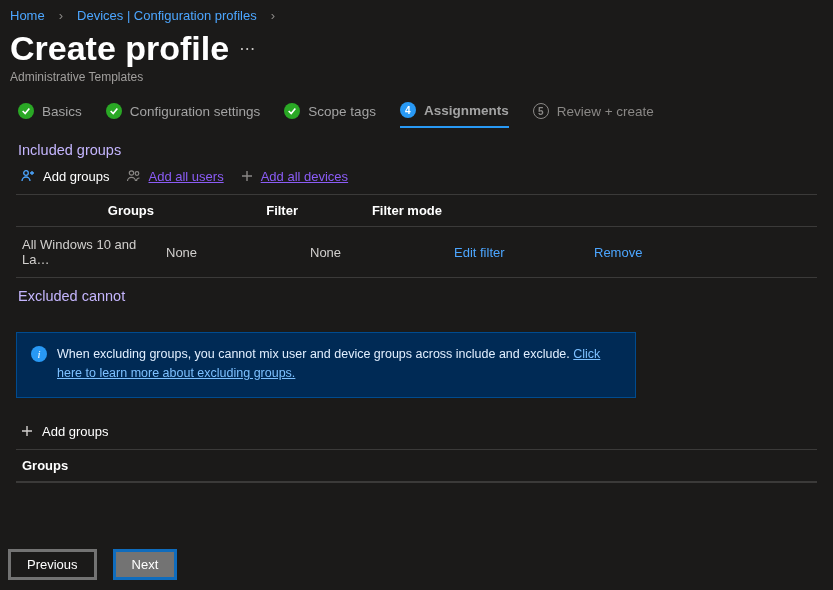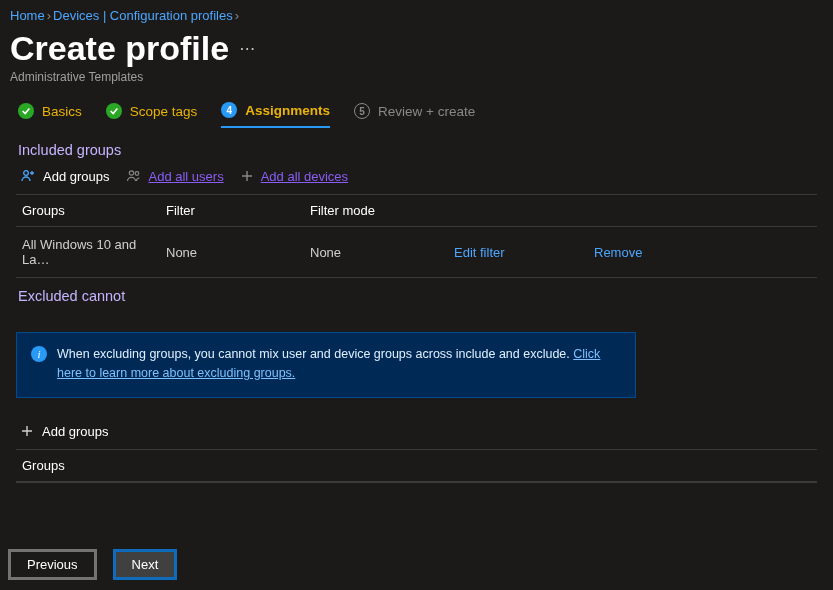--- a/index.html
+++ b/index.html
@@ -7,21 +7,21 @@
     background: #1b1a19;
     color: #d2d0ce;
     font-family: "Segoe UI", Arial, sans-serif;
     font-size: 13px;
     width: 833px; height: 590px;
     overflow: hidden;
   }
   .breadcrumb {
     display: flex; align-items: center;
     padding: 8px 10px 0 10px;
-    gap: 2px;
+    gap: 14px;
     font-size: 13px;
   }
   .breadcrumb .crumb { color: #4ca6ff; cursor: pointer; }
   .breadcrumb .sep { color: #8a8886; }
   .title-row {
     display: flex; align-items: center;
     padding: 6px 10px 0 10px;
     gap: 10px;
   }
   .title-row h1 {
@@ -39,21 +39,21 @@
   .stepper {
     display: flex; align-items: center;
     gap: 24px;
     padding: 4px 18px;
   }
   .step {
     display: flex; align-items: center;
     gap: 8px;
     padding-bottom: 8px;
   }
-  .step .label { color: #eab308; font-size: 13.5px; }
+  .step .label { color: #a3a3a3; font-size: 13.5px; }
   .step.step-active .label { font-weight: 600; }
   .step.step-active { border-bottom: 2px solid #2899f5; }
   .step.step-future .label { color: #8a8886; }
   .circle {
     width: 16px; height: 16px;
     border-radius: 50%;
     display: flex;
     align-items: center; justify-content: center;
     font-size: 10px; font-weight: 700;
   }
@@ -88,21 +88,21 @@
   .table {
     margin: 0 16px;
     border-top: 1px solid #3b3a39;
     border-bottom: 1px solid #3b3a39;
   }
   .thead, .trow {
     display: flex; align-items: center;
     font-size: 13px;
   }
   .thead { border-bottom: 1px solid #3b3a39; }
-  .thead .td { font-weight: 400; color: #fff; padding: 8px 6px; }
+  .thead .td { font-weight: 700; color: #fff; padding: 8px 6px; text-align: right; }
   .trow .td { padding: 10px 6px; color: #d2d0ce; }
   .td.col-groups { width: 132px; }
   .td.col-filter  { width: 132px; }
   .td.col-mode    { width: 132px; }
   .td.col-edit    { width: 128px; color: #4ca6ff; cursor: pointer; }
   .td.col-remove  { width: 110px; color: #4ca6ff; cursor: pointer; }
 
   .infobox {
     margin: 22px 16px 14px 16px;
     background: #002a55;
@@ -153,21 +153,21 @@
     display: flex; gap: 16px;
   }
   .btn {
     border: 3px solid #737373;
     color: #fff;
     padding: 5px 16px;
     font-size: 13px;
     cursor: pointer;
     background: transparent;
   }
-  .btn.primary { background: #404040; border-color: #0f6cbd; }
+  .btn.primary { background: #737373; border-color: #0f6cbd; }
 </style>
 </head>
 <body>
 
 <div class="breadcrumb">
   <span class="crumb">Home</span>
   <span class="sep">›</span>
   <span class="crumb">Devices | Configuration profiles</span>
   <span class="sep">›</span>
 </div>
@@ -186,20 +186,28 @@
         </svg>
     </span>
     <span class="label">Basics</span>
   </div>
   <div class="step">
     <span class="circle done">
       <svg viewBox="0 0 12 12">
           <path d="M2 6 L5 9 L10 3" stroke="#fff" stroke-width="2" fill="none"></path>
         </svg>
     </span>
+    <span class="label">Configuration settings</span>
+  </div>
+  <div class="step">
+    <span class="circle done">
+      <svg viewBox="0 0 12 12">
+          <path d="M2 6 L5 9 L10 3" stroke="#fff" stroke-width="2" fill="none"></path>
+        </svg>
+    </span>
     <span class="label">Scope tags</span>
   </div>
   <div class="step step-active">
     <span class="circle current">4</span>
     <span class="label">Assignments</span>
   </div>
   <div class="step step-future">
     <span class="circle future">5</span>
     <span class="label">Review + create</span>
   </div>

